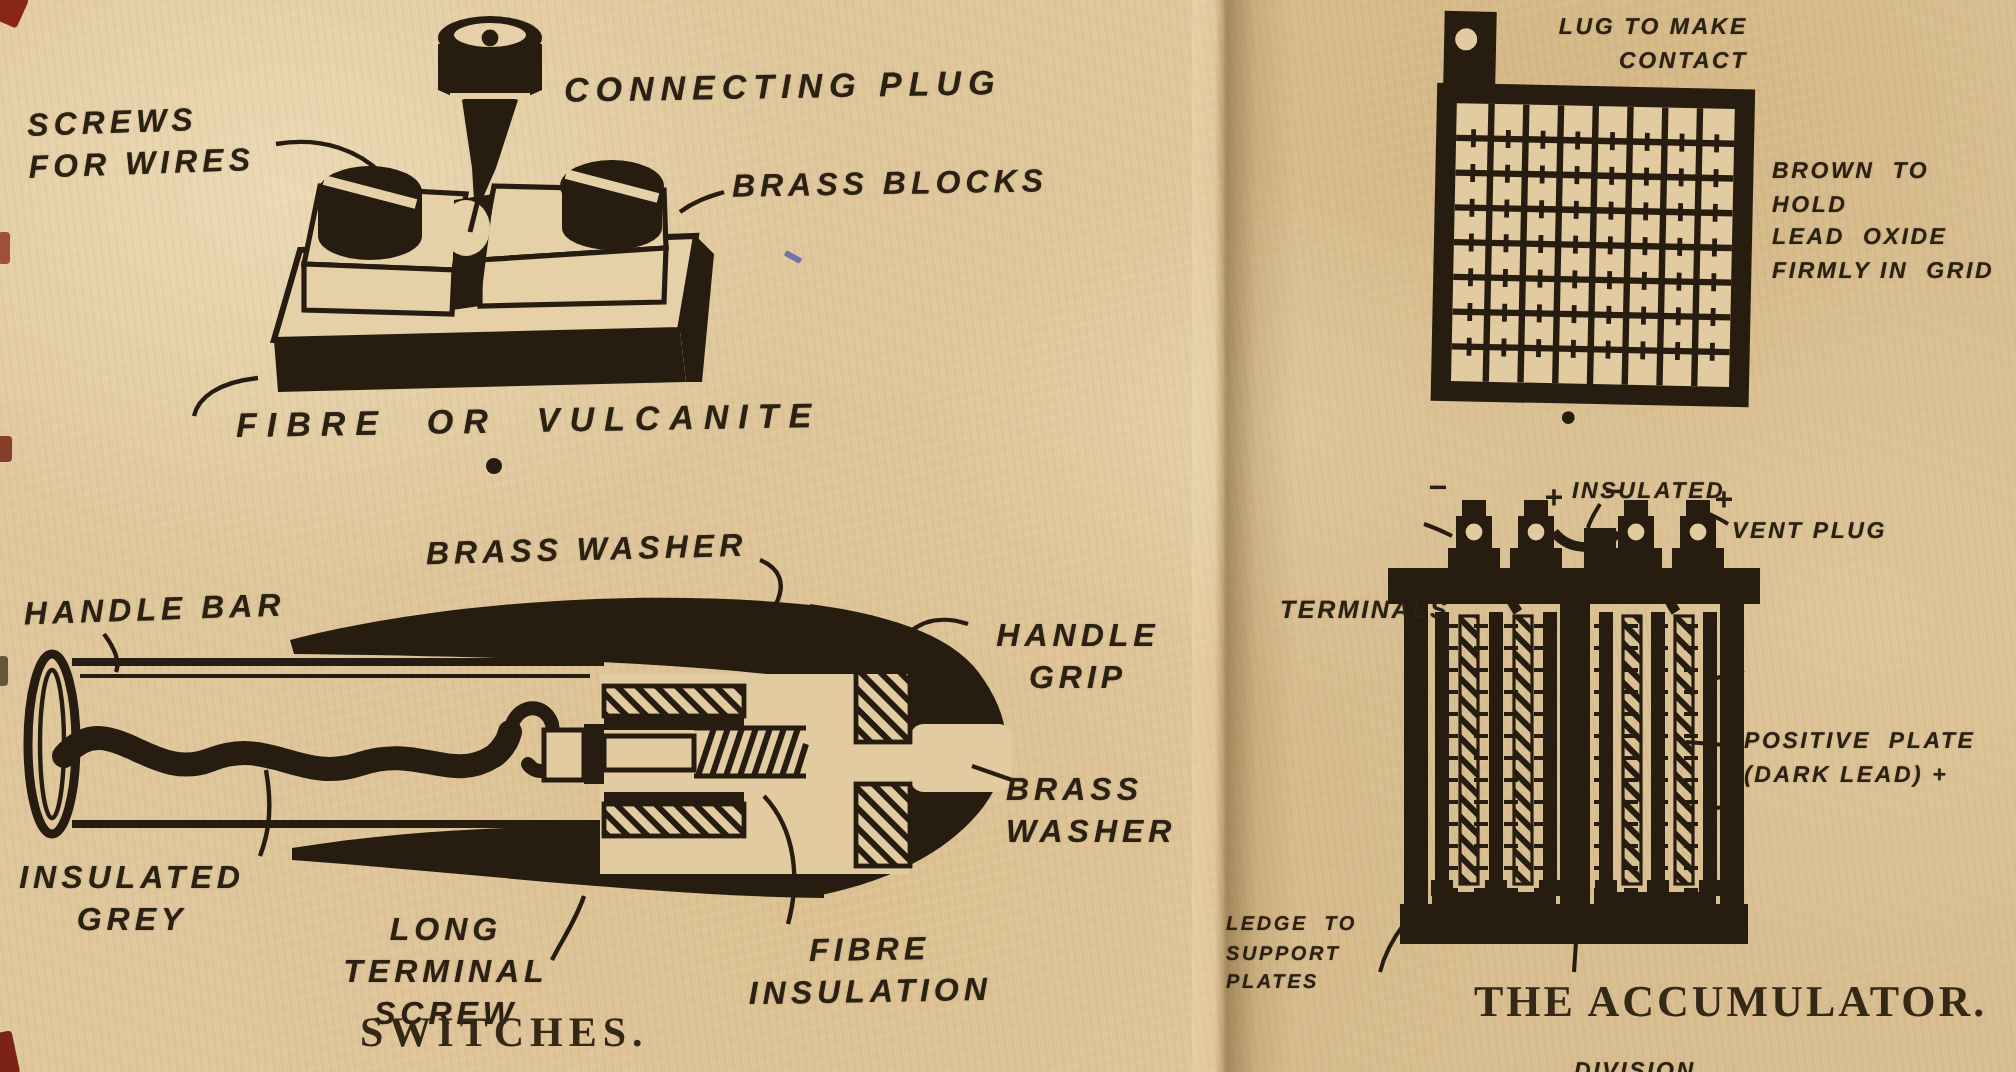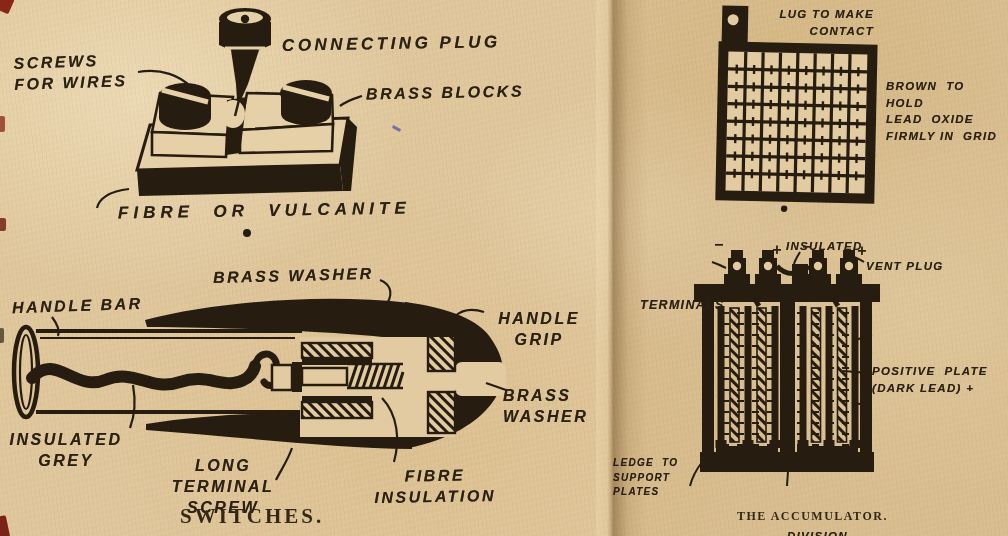--- a/index.html
+++ b/index.html
@@ -337,14 +337,14 @@
   <div class="lbl sR" style="left:613px;top:456px;font-size:10px;">LEDGE  TO
 SUPPORT
 PLATES</div>
   <div class="lbl sR" style="left:787px;top:489px;margin-top:39px;">DIVISION</div>
 
   <span class="sign" style="left:714px;top:236px;">−</span>
   <span class="sign" style="left:772px;top:241px;">+</span>
   <span class="sign" style="left:802px;top:238px;">−</span>
   <span class="sign" style="left:857px;top:242px;">+</span>
 
-  <div class="cap" style="left:737px;top:509px;font-size:12px;letter-spacing:1.5px;">THE ACCUMULATOR.</div>
+  <div class="cap" style="left:737px;top:488px;font-size:22px;letter-spacing:1.5px;">THE ACCUMULATOR.</div>
 </div>
 
 </body></html>

